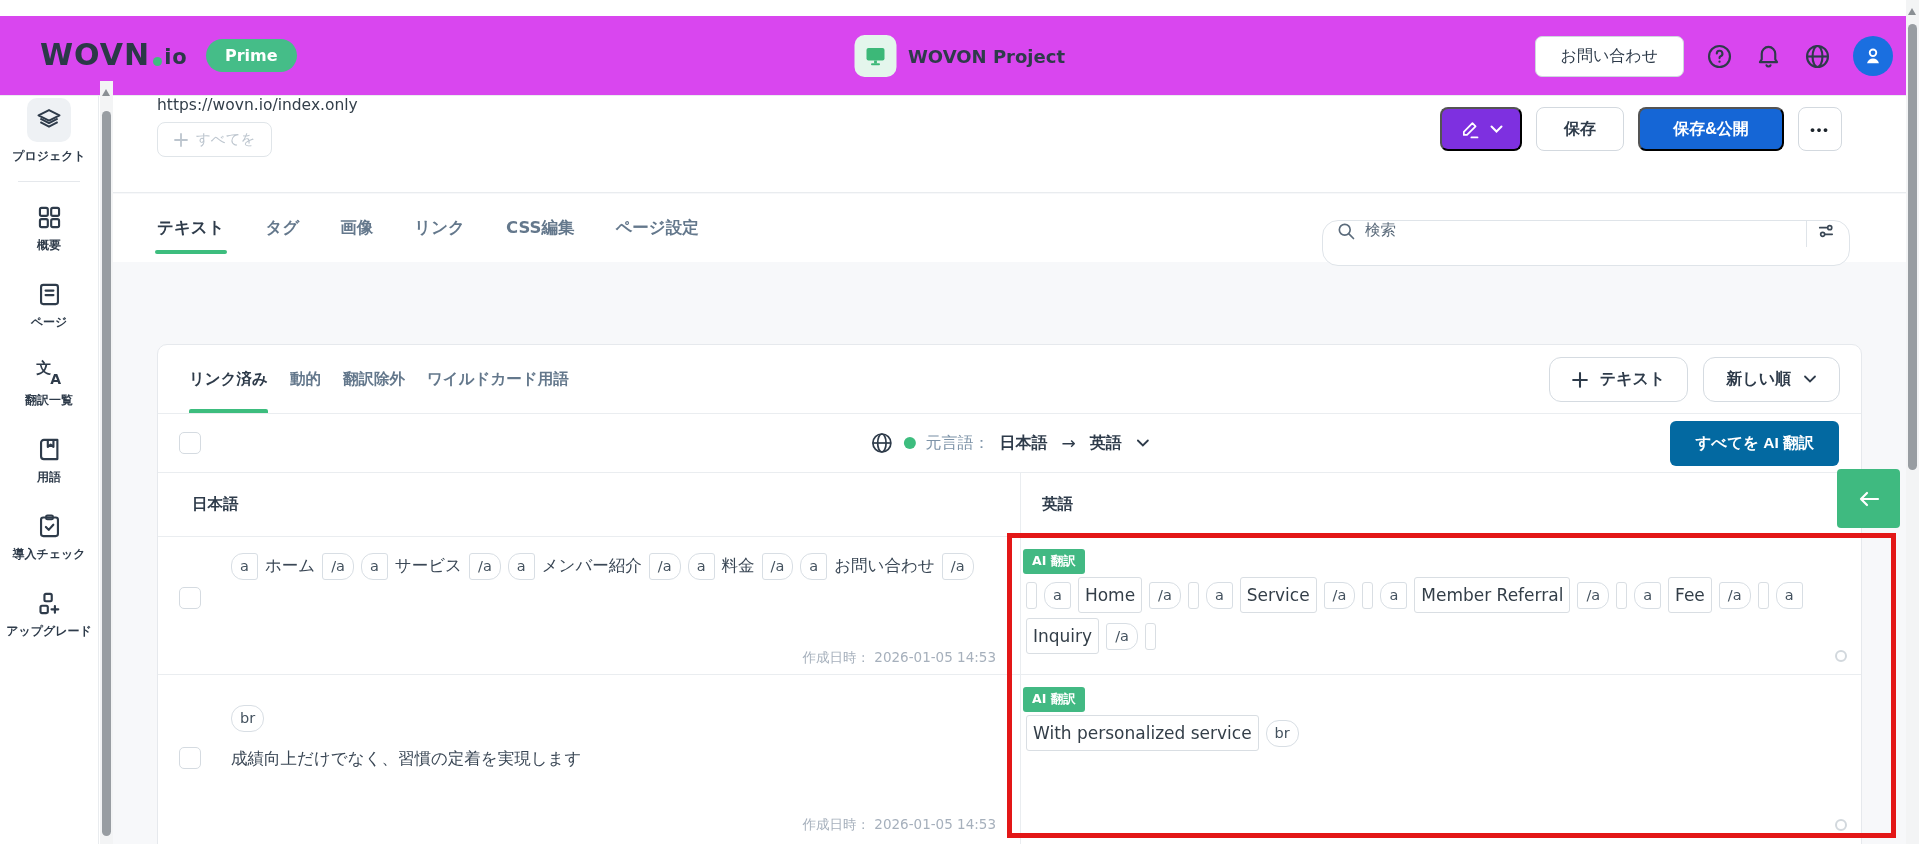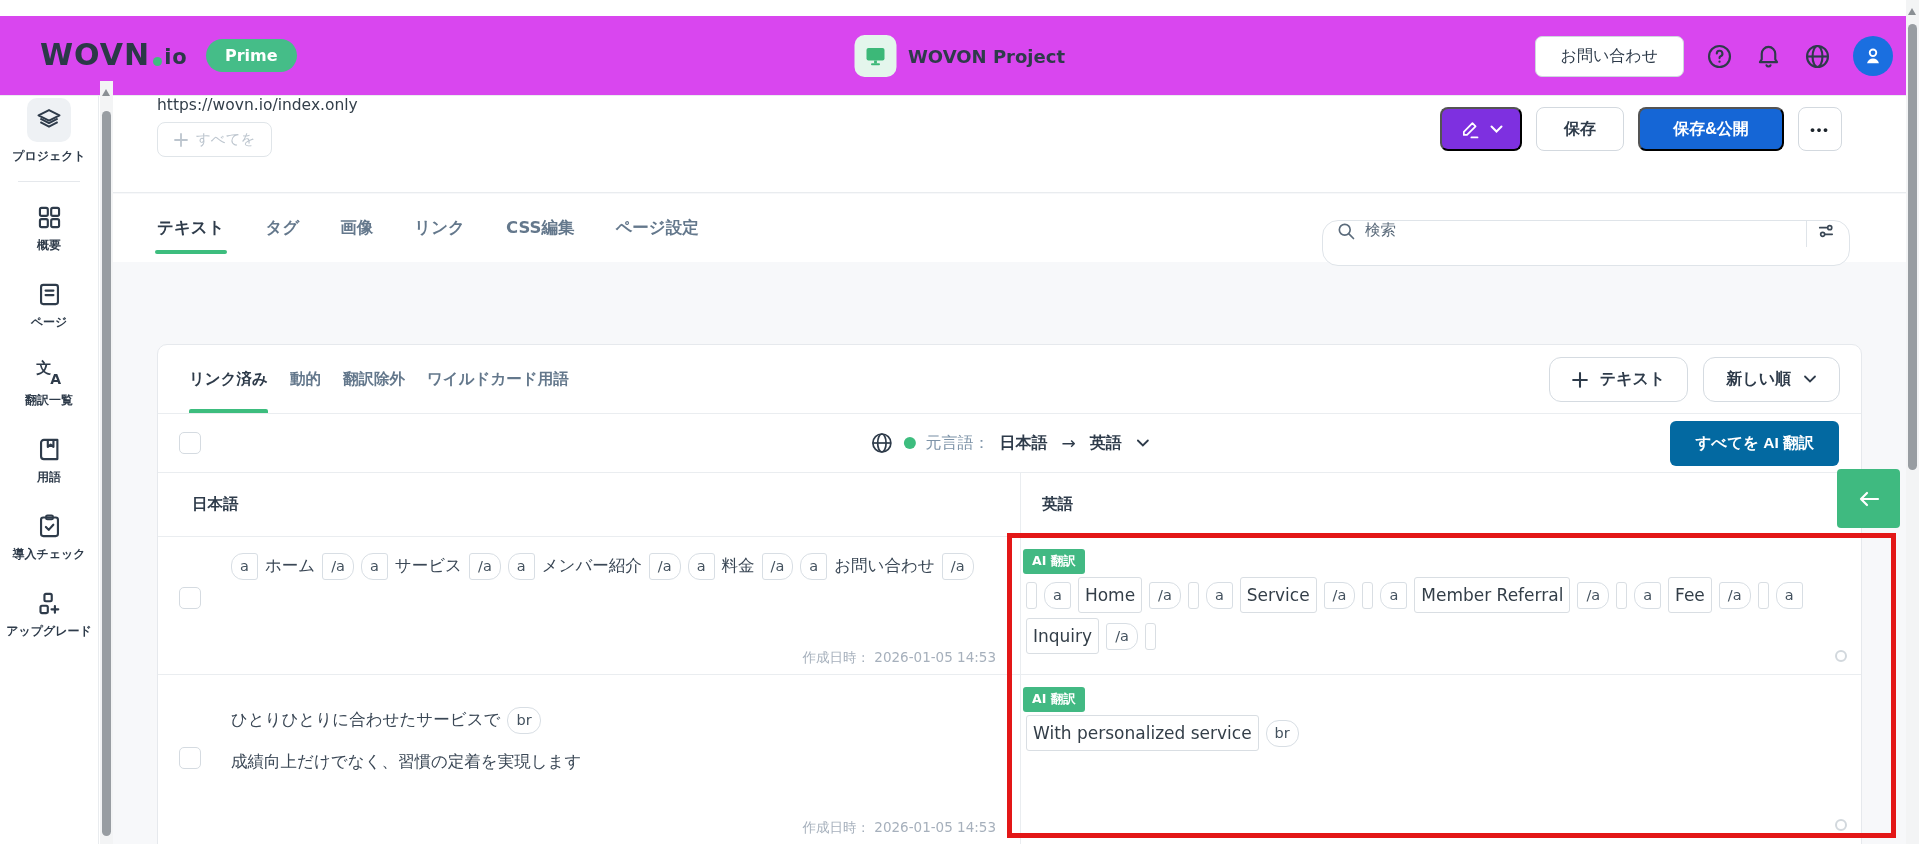--- a/index.html
+++ b/index.html
@@ -444,21 +444,20 @@
               <span class="ebox empty"></span>
             </div>
             <div class="tgt-circle"></div>
           </div>
         </div>
         <div class="table-row row-2">
           <div class="src-cell">
             <div class="checkbox"></div>
             <div class="src-content">
               <div class="seg-line" style="position: relative;">
-                <span class="jp-text">ひとりひとりに合わせたサービスで</span>
                 <span class="tag tag-br">br</span>
                 <span class="linebreak"></span>
                 <span class="jp-text">成績向上だけでなく、習慣の定着を実現します</span>
               </div>
               <div class="created-at" style="bottom: -60px;">作成日時： 2026-01-05 14:53</div>
             </div>
           </div>
           <div class="tgt-cell">
             <div class="ai-badge">AI 翻訳</div>
             <div class="tgt-content seg-line" style="max-width: 810px;">

